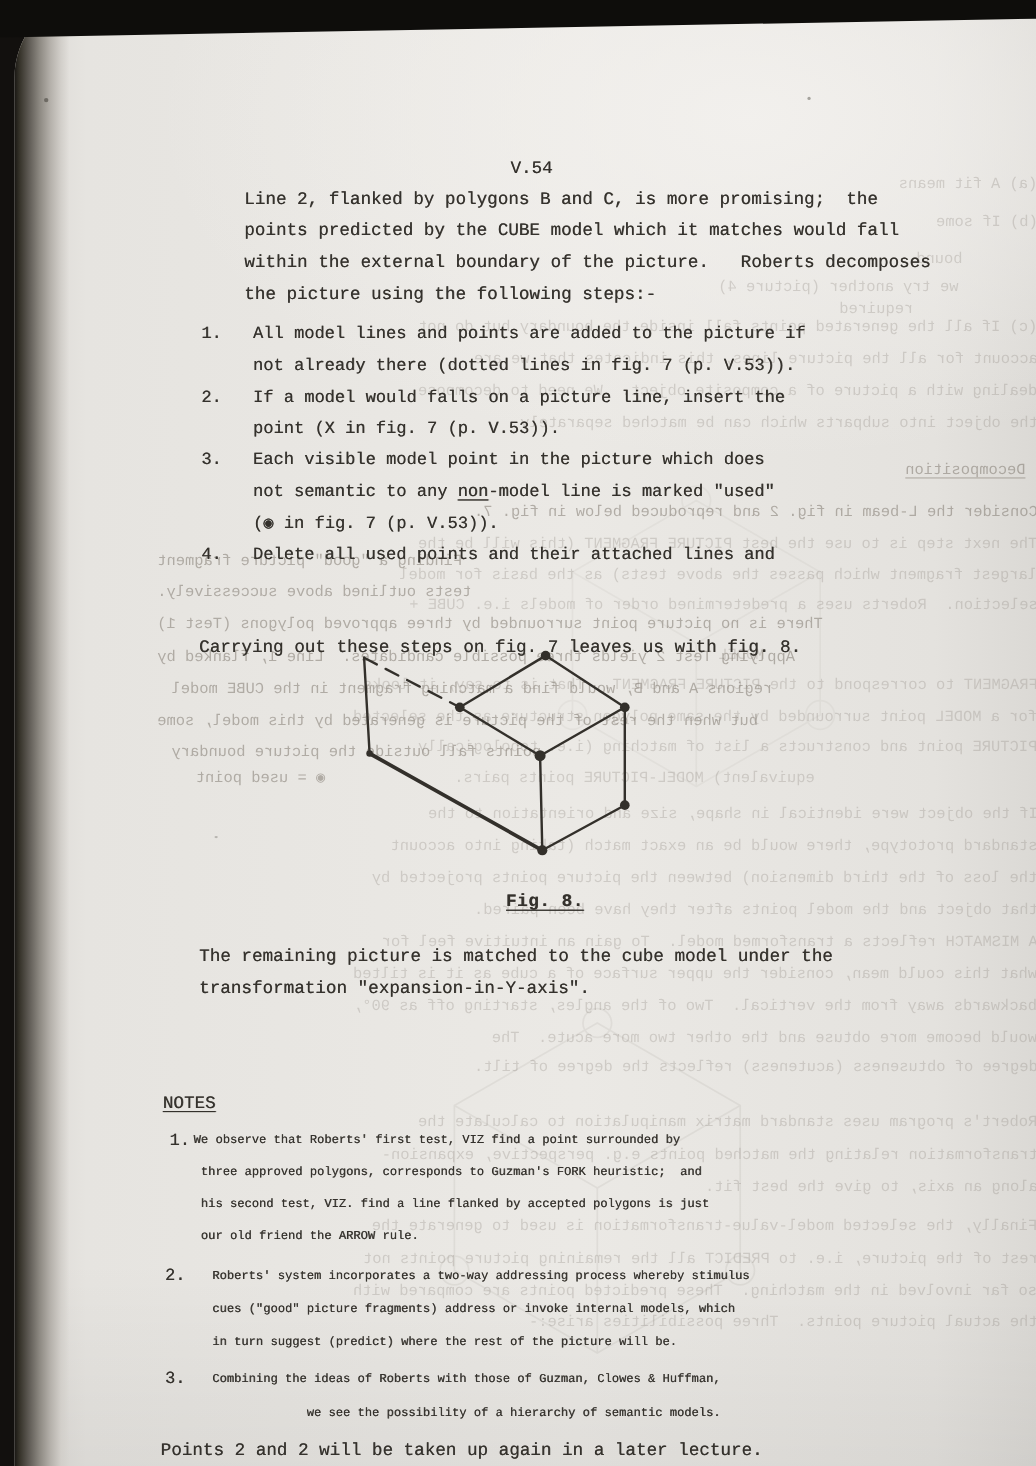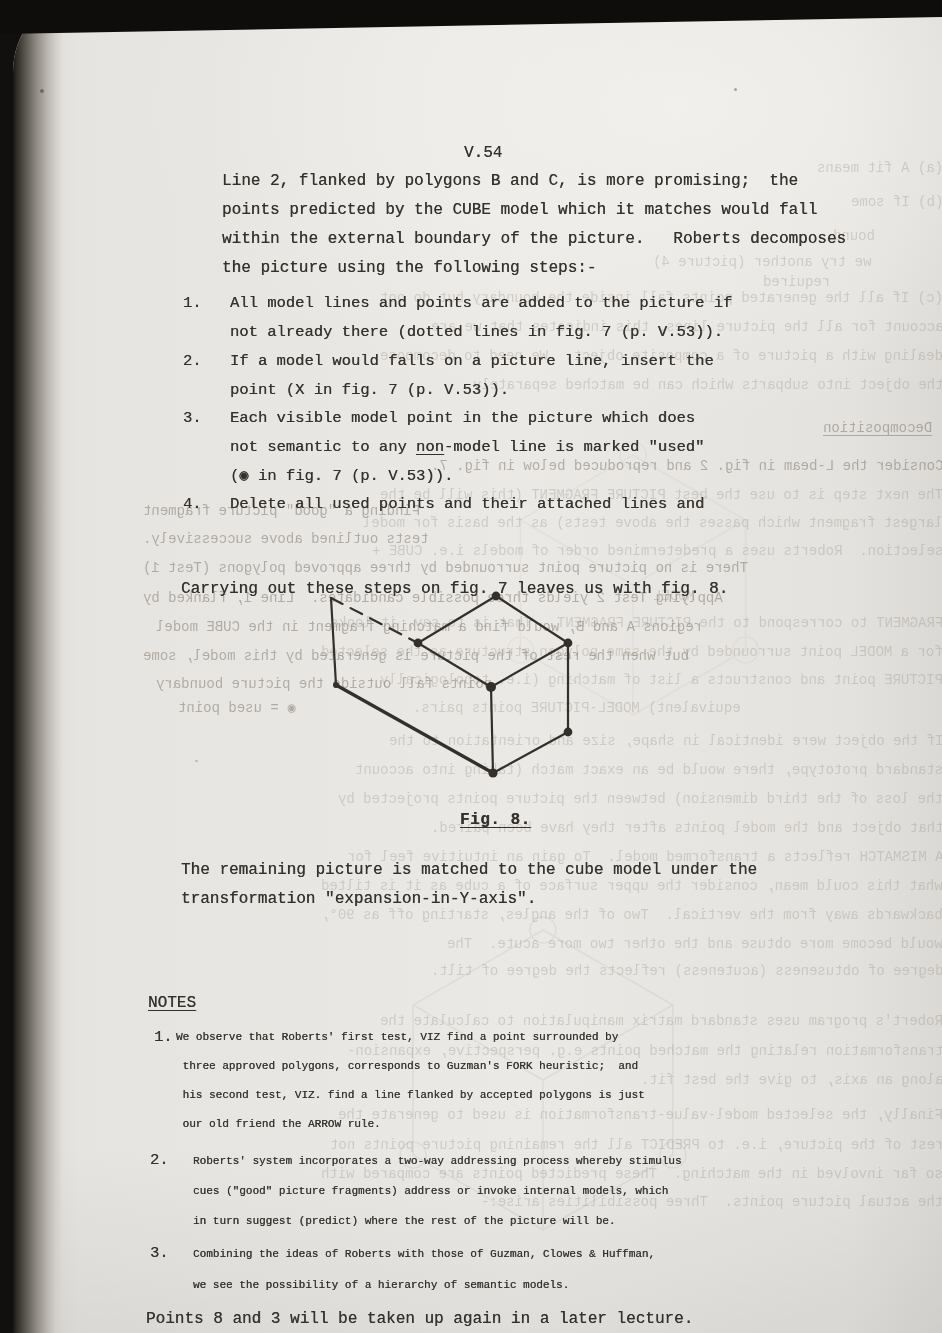--- a/index.html
+++ b/index.html
@@ -38,21 +38,21 @@
       text-shadow:.3px 0 0 rgba(52,49,44,.75);}
   #step1{top:289px;} #step2{top:347px;} #step3{top:404px;} #step4{top:490px;}
 
   .note{position:absolute;z-index:4;}
   .note .num{position:absolute;left:0;top:0;color:#34312c;font-size:15.5px;line-height:29px;
       text-shadow:.3px 0 0 rgba(52,49,44,.75);}
   .note .body{position:absolute;top:0;color:#34312c;font-size:11px;white-space:pre;
       text-shadow:.3px 0 0 rgba(52,49,44,.75);}
   #note1{left:141px;top:1023px;} #note1 .body{left:22px;line-height:29px;}
   #note2{left:137px;top:1146px;} #note2 .body{left:43px;line-height:30px;}
-  #note3{left:137px;top:1239px;} #note3 .body{left:43px;line-height:31px;}
+  #note3{left:137px;top:1239px;} #note3 .body{left:43px;line-height:31px;text-align:right;}
 
   
   #bleed{position:absolute;inset:0;z-index:1;}
   .bleed{position:absolute;font-size:14px;line-height:16px;white-space:pre;color:#8f8881;
          opacity:.30;transform:scaleX(-1);filter:blur(.4px);}
   .bleed.s{opacity:.55;color:#837c73;}
 
   svg.layer{position:absolute;left:0;top:0;z-index:3;pointer-events:none;}
   .speck{position:absolute;border-radius:50%;background:#4a463f;z-index:2;}
 </style>
@@ -211,16 +211,16 @@
 cues ("good" picture fragments) address or invoke internal models, which
 in turn suggest (predict) where the rest of the picture will be.</div>
         </div>
         <div class="note" id="note3">
           <span class="num">3.</span>
           <div class="body">Combining the ideas of Roberts with those of Guzman, Clowes &amp; Huffman,
 we see the possibility of a hierarchy of semantic models.</div>
         </div>
       </div>
 
-    <div class="tw" id="closing">Points 8 and 3 will be taken up again in a later lecture.</div>
+    <div class="tw" id="closing">Points 2 and 2 will be taken up again in a later lecture.</div>
   </div>
   <div id="topbar"></div>
 </div>
 
 </body></html>

